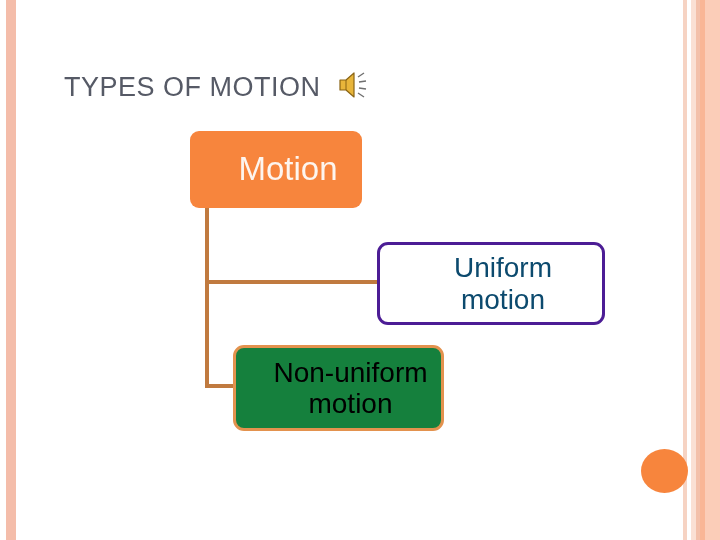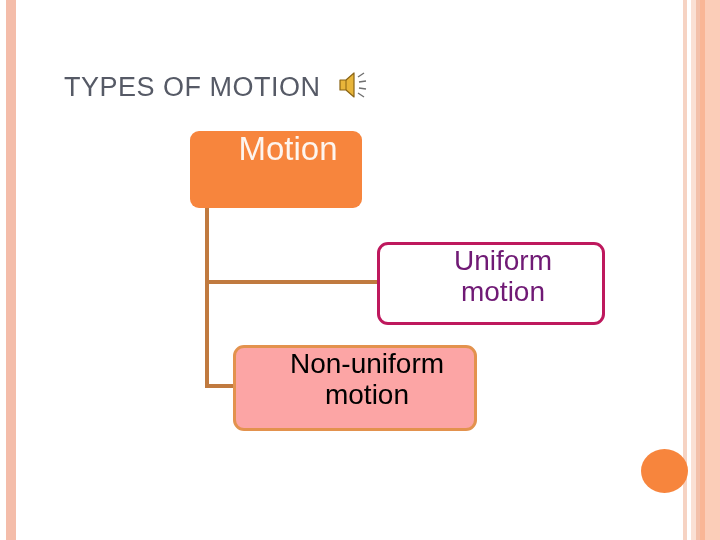--- a/index.html
+++ b/index.html
@@ -53,21 +53,21 @@
     top: 68px;
     width: 40px;
     height: 34px;
   }
 
   
   .node {
     position: absolute;
     box-sizing: border-box;
     display: flex;
-    align-items: flex-start;
+    align-items: center;
     justify-content: center;
     text-align: center;
     line-height: 1.12;
     padding-left: 24px;
   }
 
   #node-motion {
     left: 190px;
     top: 131px;
     width: 172px;
@@ -77,32 +77,32 @@
     color: #fdf5ef;
     font-size: 33px;
   }
 
   #node-uniform {
     left: 377px;
     top: 242px;
     width: 228px;
     height: 83px;
     background: #ffffff;
-    border: 3px solid #be185d;
+    border: 3px solid #4c1d95;
     border-radius: 11px;
-    color: #701a75;
+    color: #0c4a6e;
     font-size: 28px;
   }
 
   #node-nonuniform {
     left: 233px;
     top: 345px;
-    width: 244px;
+    width: 211px;
     height: 86px;
-    background: #fca5a5;
+    background: #15803d;
     border: 3px solid #e3924e;
     border-radius: 11px;
     color: #000000;
     font-size: 28px;
   }
 
   
   .conn {
     position: absolute;
     background: #c07a3f;

